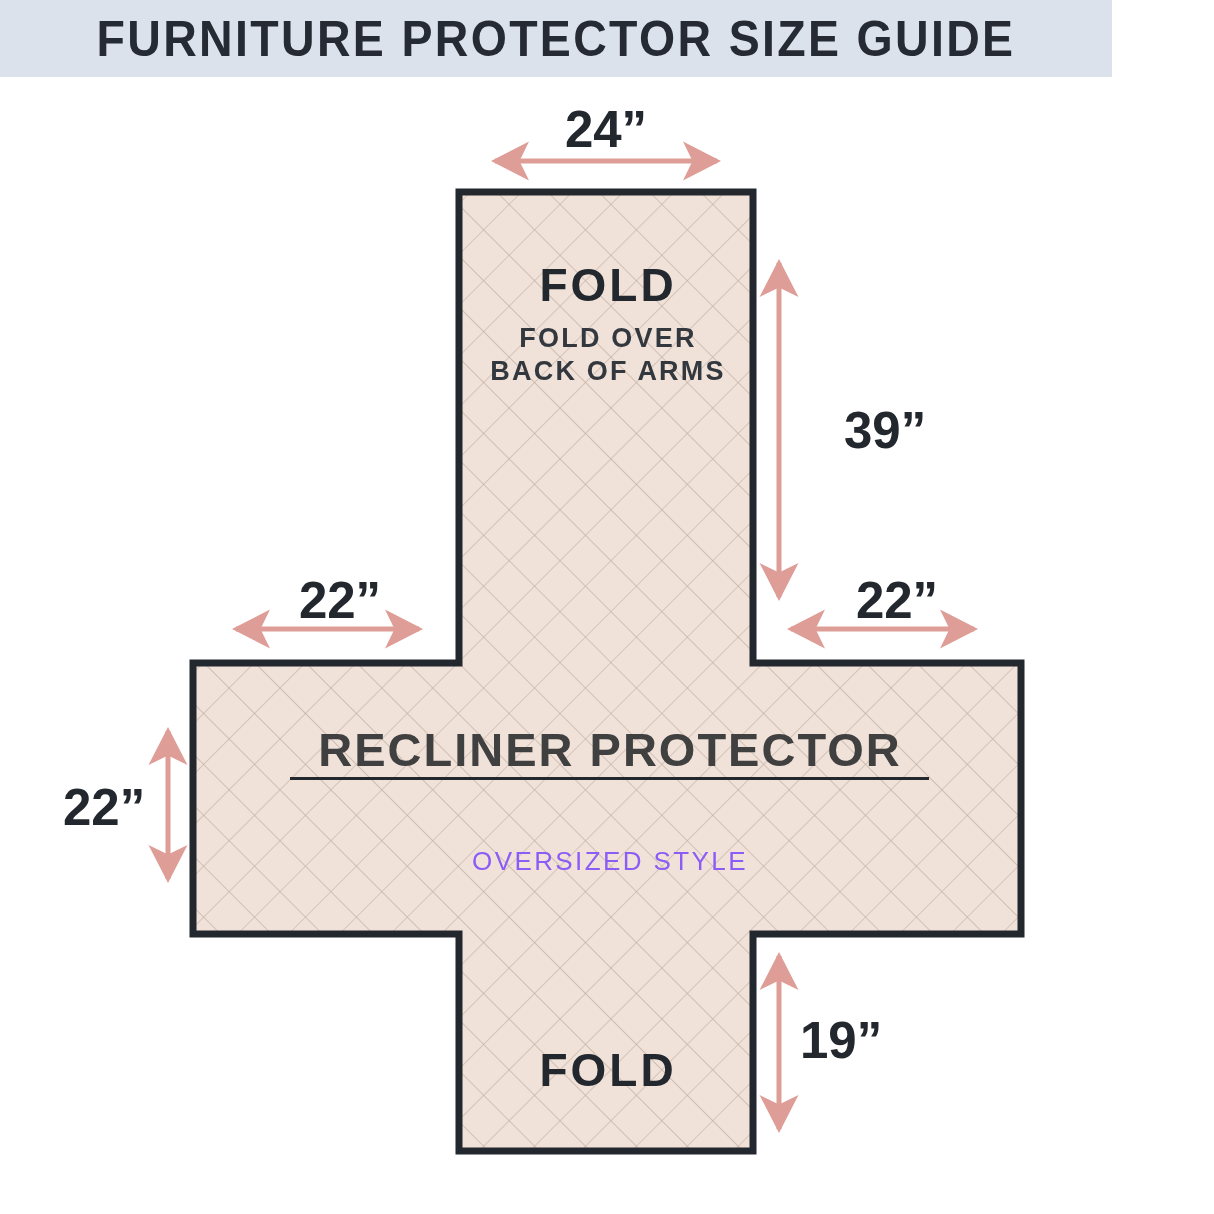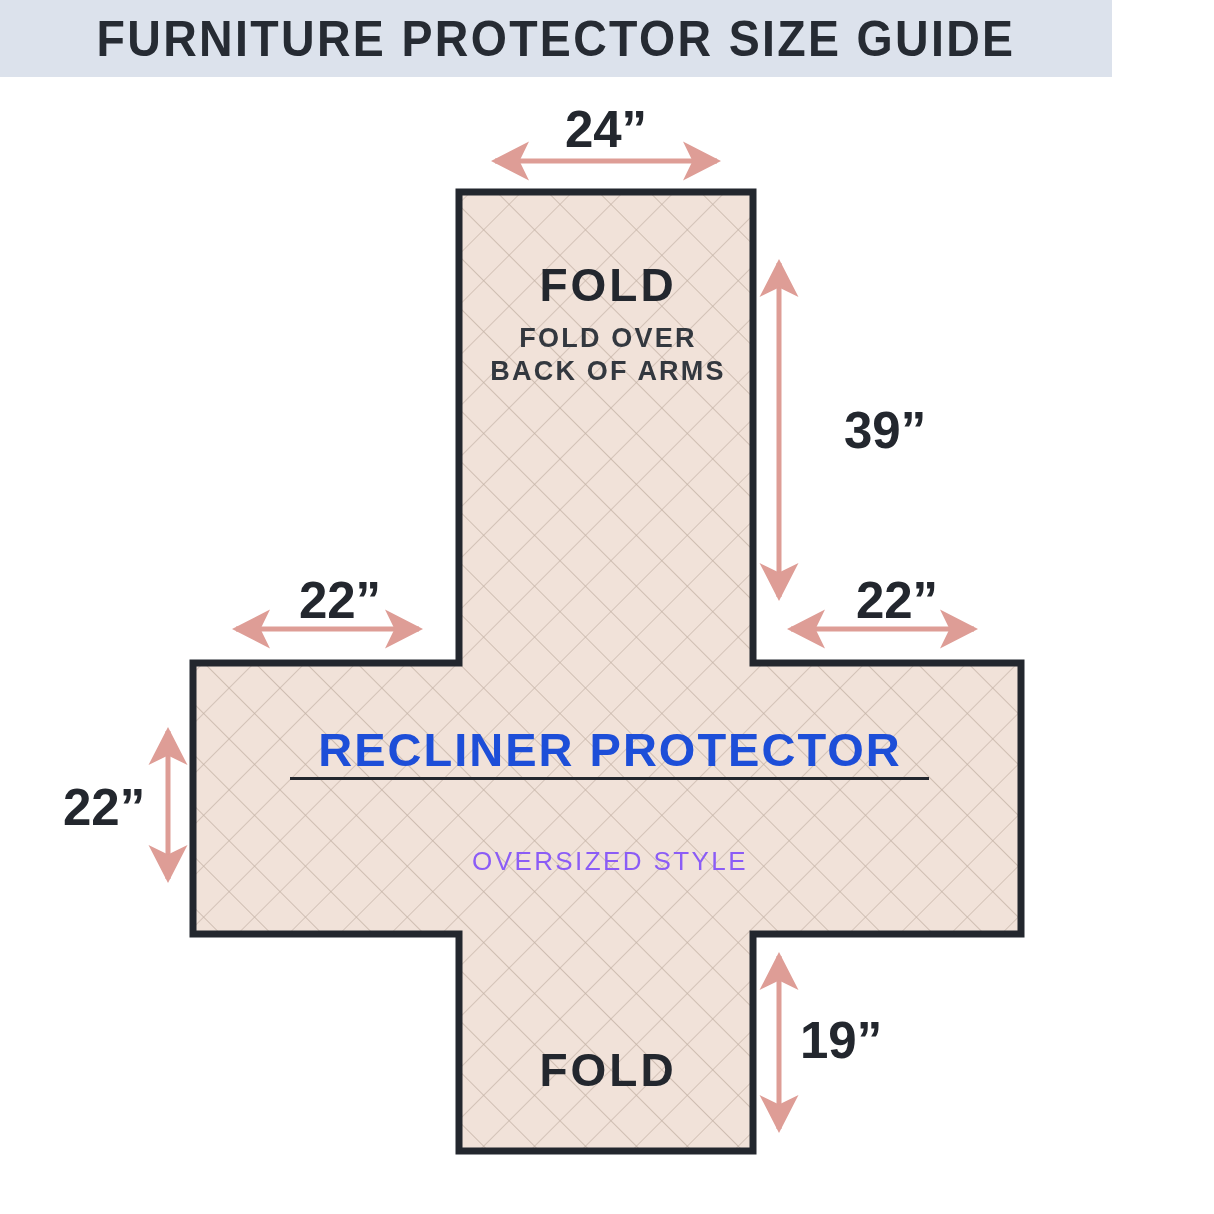--- a/index.html
+++ b/index.html
@@ -75,21 +75,21 @@
     font-weight: 700;
     font-size: 27px;
     letter-spacing: 2.2px;
     color: #33383f;
   }
   .body-title {
     font-family: "Liberation Sans Narrow", "Liberation Sans", sans-serif;
     font-weight: bold;
     font-size: 47px;
     letter-spacing: 2px;
-    color: #1d4ed8;
+    color: #404040;
   }
   .body-rule {
     position: absolute;
     height: 3px;
     background: #23272e;
   }
   .body-size {
     font-family: "Liberation Sans Narrow", "Liberation Sans", sans-serif;
     font-weight: bold;
     font-size: 43px;

